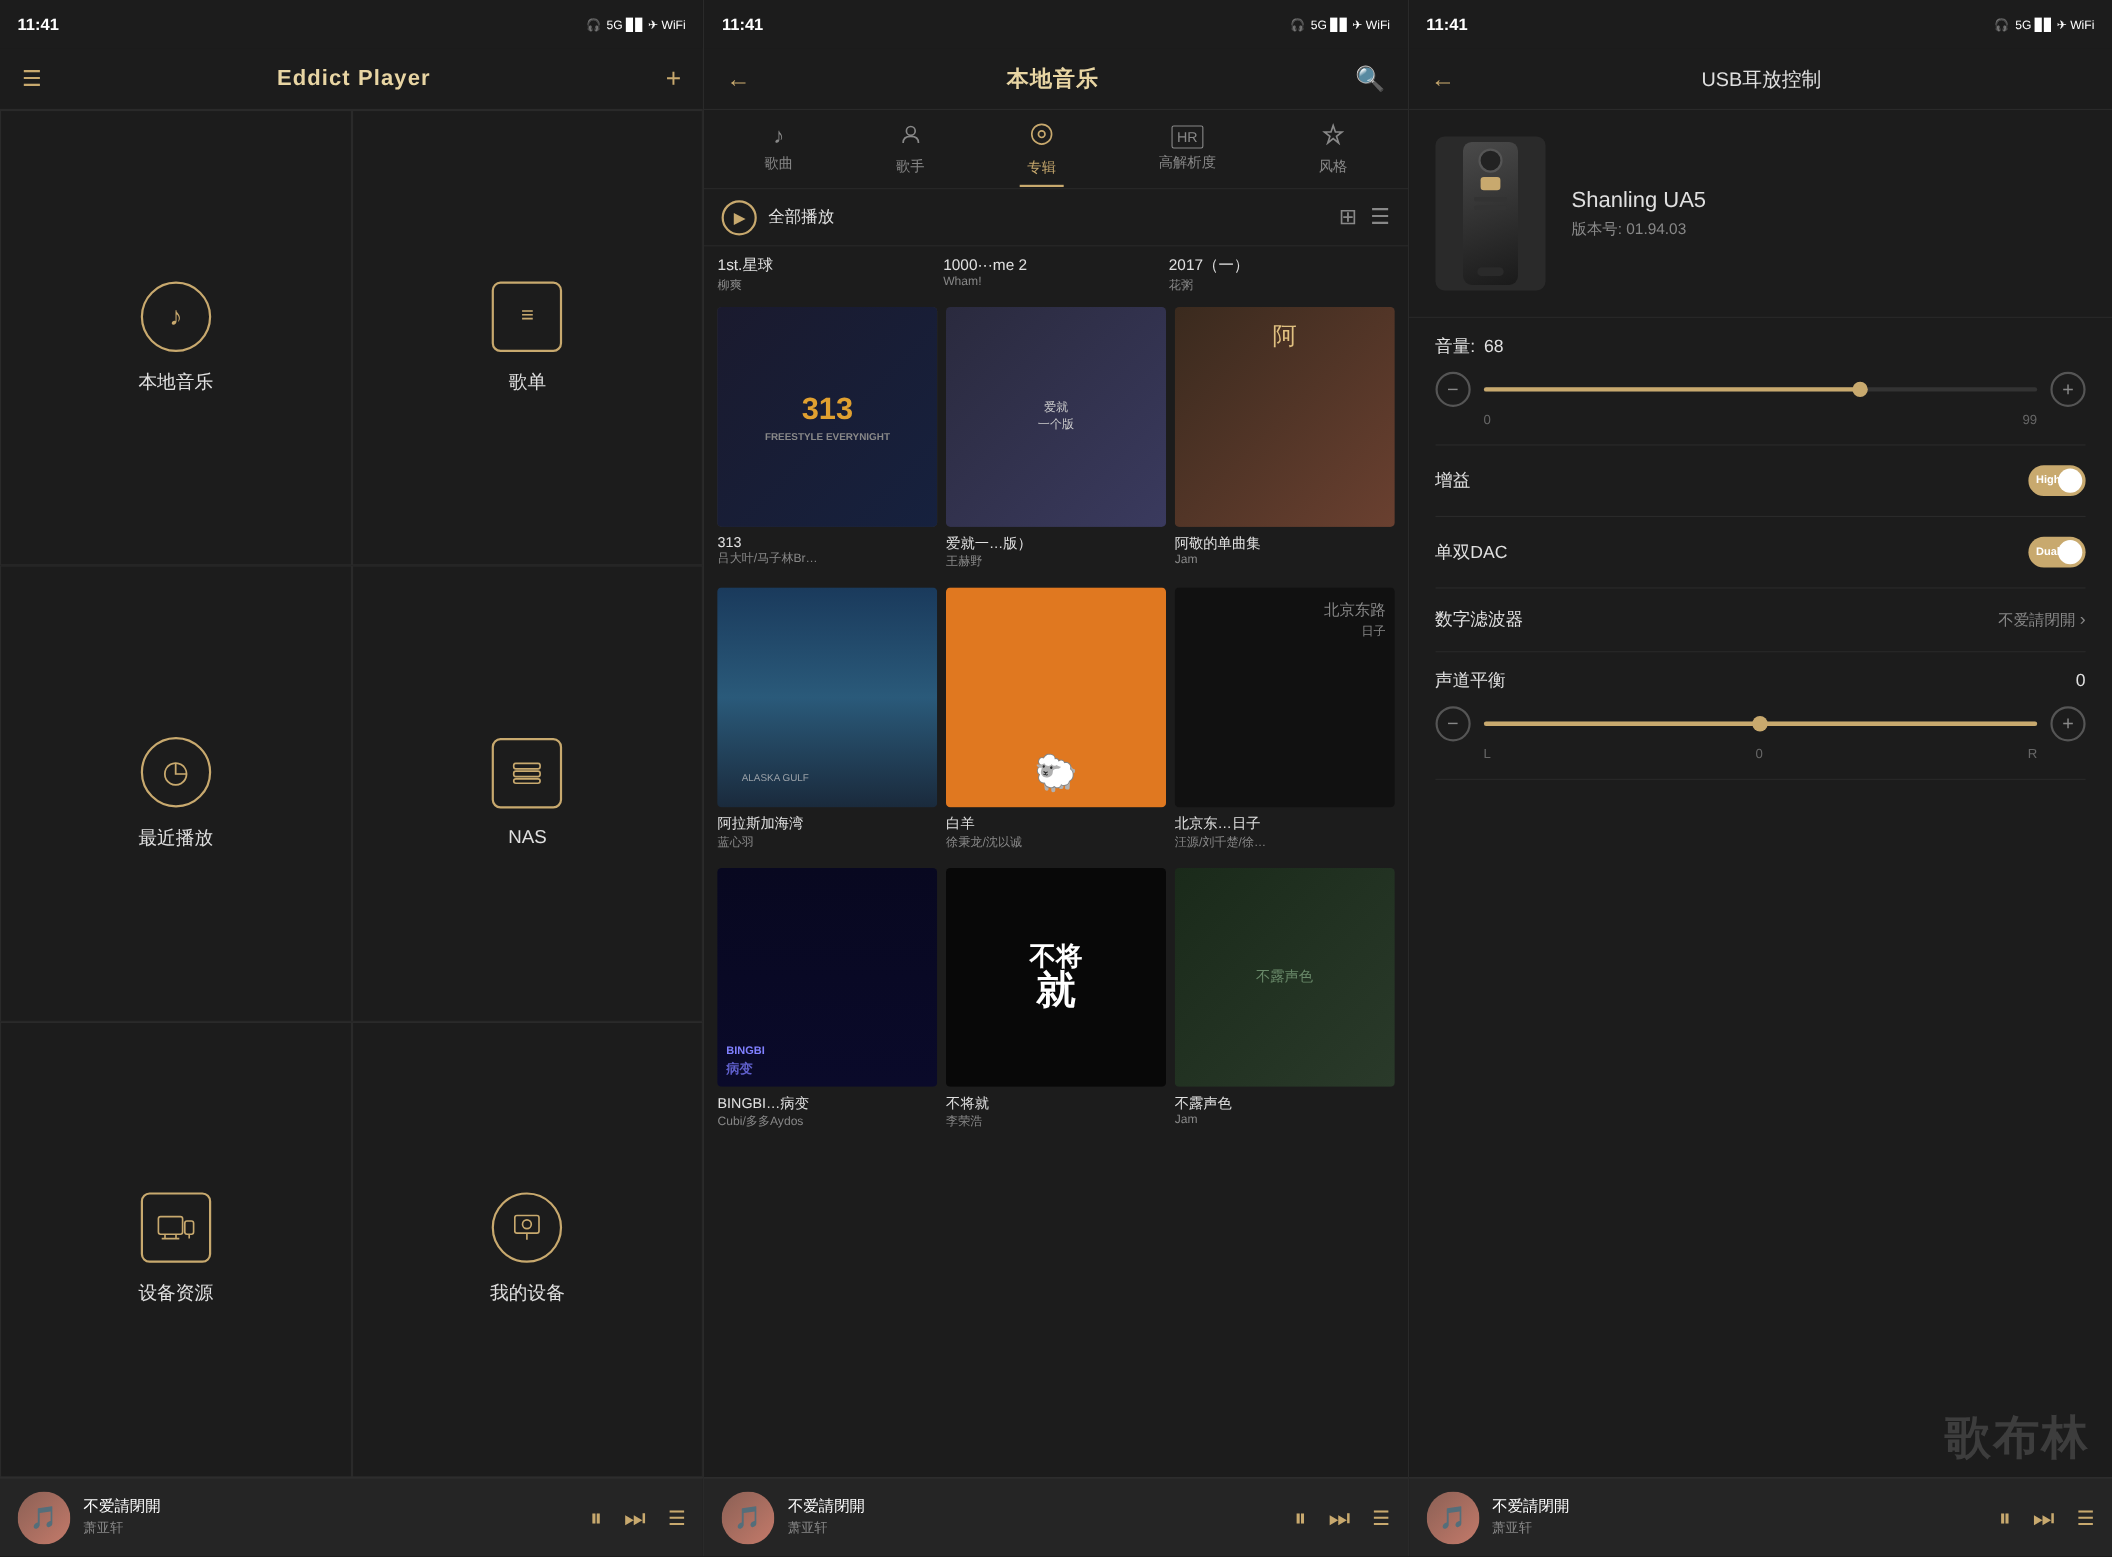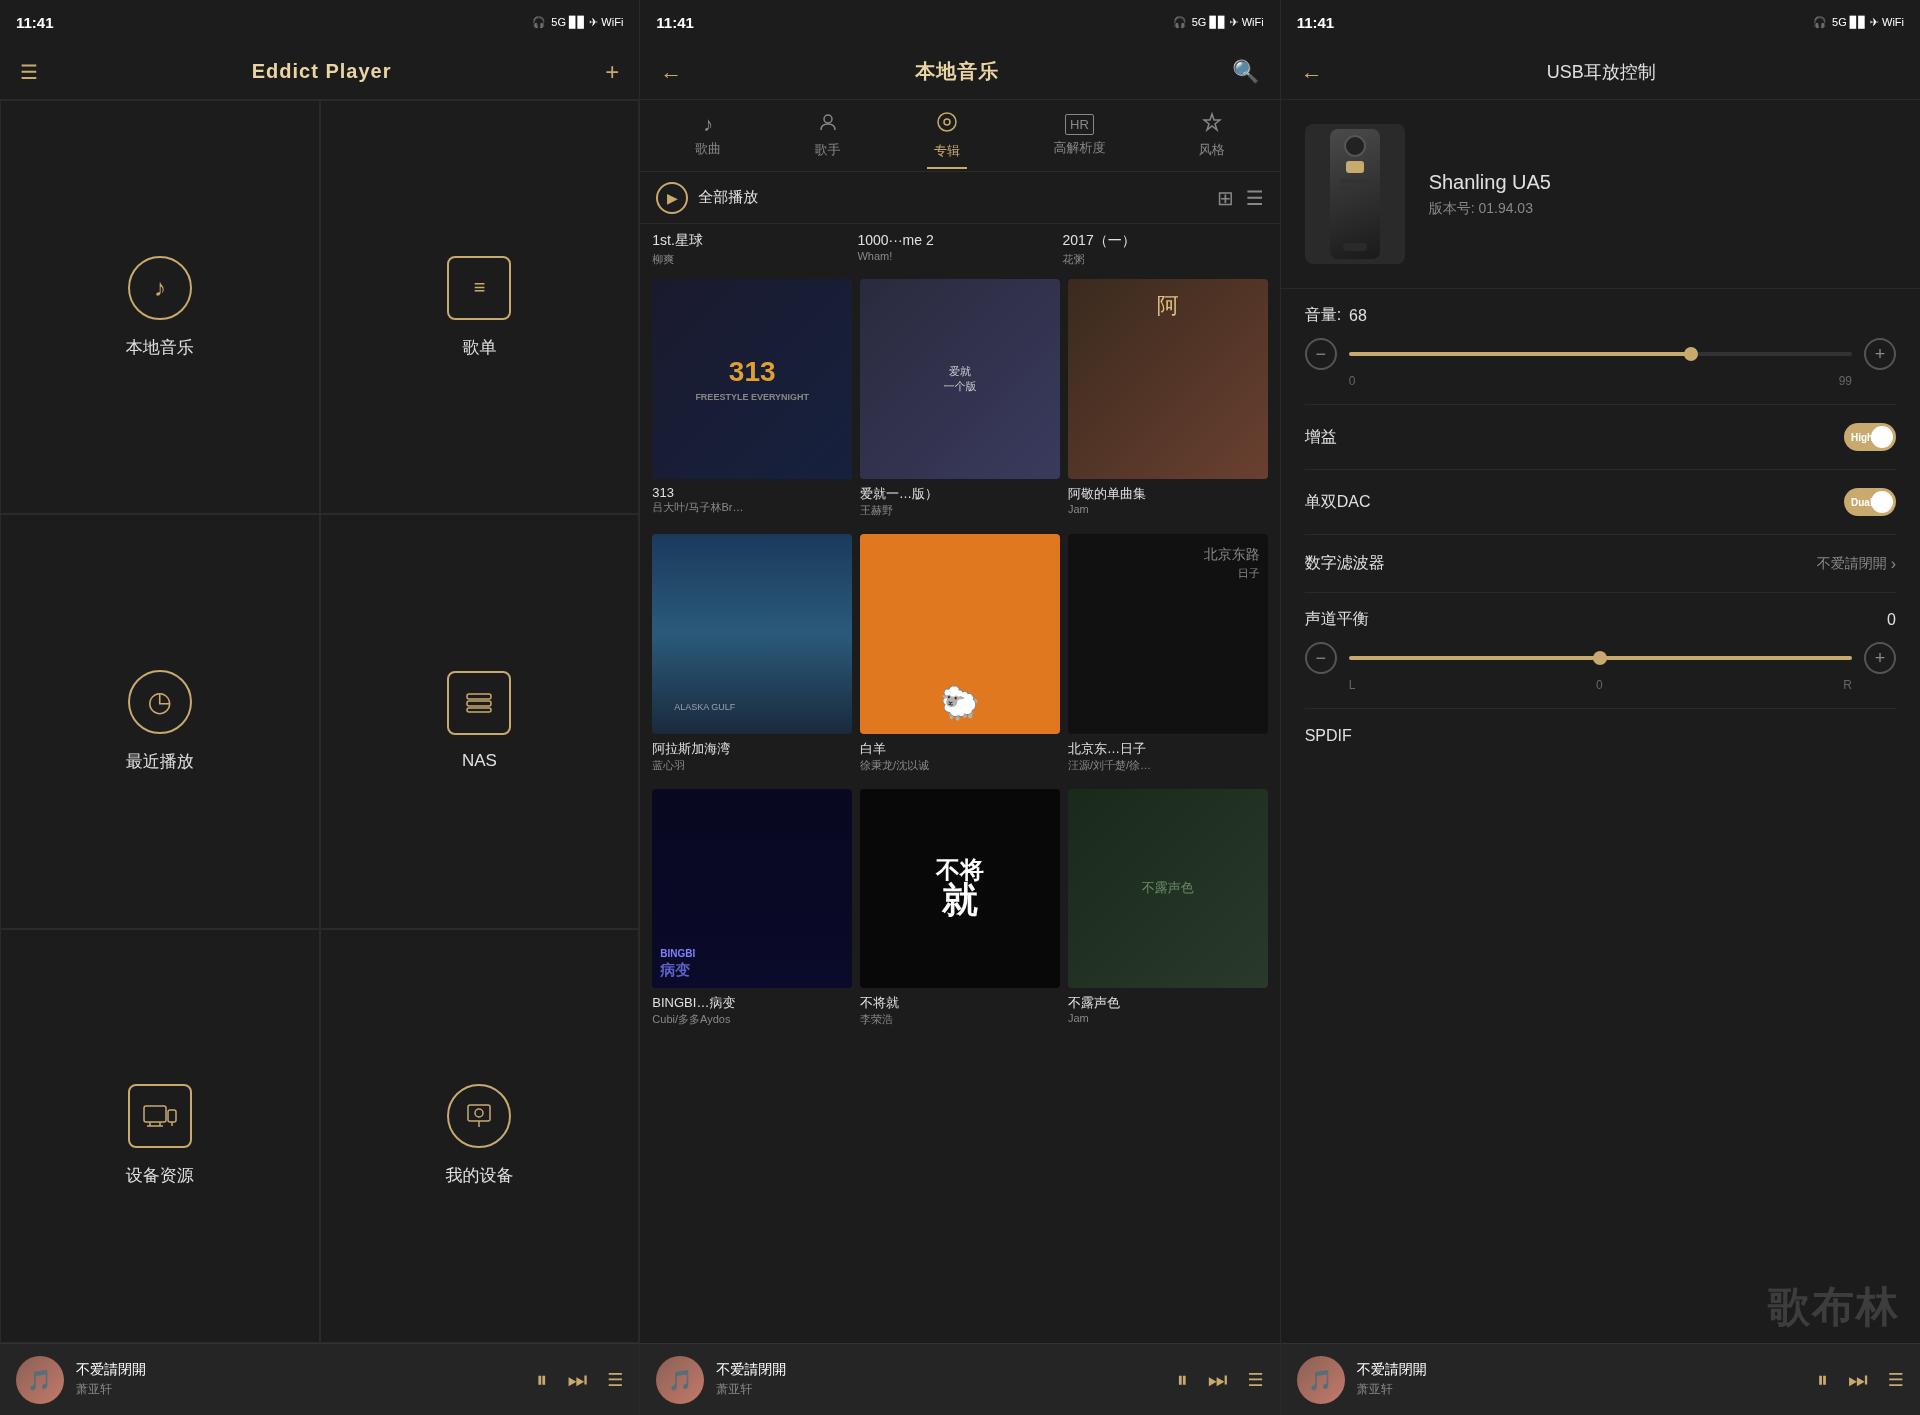--- a/index.html
+++ b/index.html
@@ -892,21 +892,21 @@
         <div class="album-name">北京东…日子</div>
         <div class="album-artist">汪源/刘千楚/徐…</div>
       </div>
     </div>
 
     <div class="album-row">
       <div class="album-item">
         <div class="album-cover">
           <div class="cover-bing" style="background:linear-gradient(180deg,#080820,#0a0a2a); flex-direction:column; justify-content:flex-end; padding:8px; align-items:flex-start;font-weight:bold;">
             <div style="color:#8080ff; font-size:10px;">BINGBI</div>
-            <div style="color:#6060cc; font-size:15px; margin-top:2px;">病变</div>
+            <div style="color:#6060cc; font-size:12px; margin-top:2px;">病变</div>
           </div>
         </div>
         <div class="album-name">BINGBI…病变</div>
         <div class="album-artist">Cubi/多多Aydos</div>
       </div>
       <div class="album-item">
         <div class="album-cover">
           <div class="cover-notyield" style="background:#080808; flex-direction:column; justify-content:center; align-items:center;">
             <div style="color:#fff; font-size:24px; font-weight:900; line-height:1;">不将</div>
             <div style="color:#fff; font-size:36px; font-weight:900; line-height:1;">就</div>
@@ -1034,23 +1034,20 @@
         </div>
         <div class="slider-btn">+</div>
       </div>
       <div class="balance-lmr">
         <span class="lmr-label">L</span>
         <span class="lmr-label">0</span>
         <span class="lmr-label">R</span>
       </div>
     </div>
 
-    <div class="spdif-row">
-      <span class="control-label">SPDIF</span>
-    </div>
 
   </div>
 
   <div class="bottom-player">
     <div class="player-avatar">
       <div class="player-avatar-img">🎵</div>
     </div>
     <div class="player-info">
       <div class="player-title">不爱請閉開</div>
       <div class="player-artist">萧亚轩</div>

